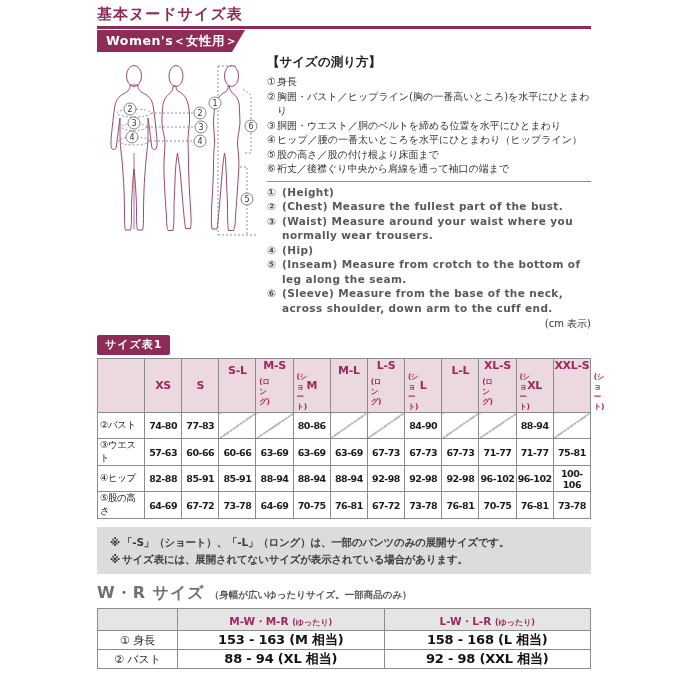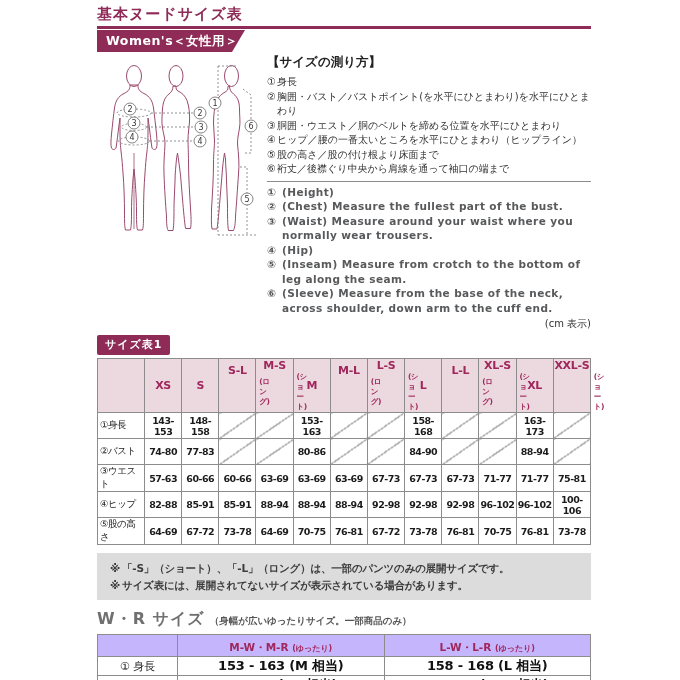--- a/index.html
+++ b/index.html
@@ -51,21 +51,21 @@
   .note-box { background:#dcdcdc; width:494px; padding:7px 13px; margin-top:8px; }
   .note-line { display:flex; font-size:10.5px; font-weight:bold; color:#3c3c3c;
                line-height:16.5px; letter-spacing:-0.2px; }
   .note-line .mark { flex:none; margin-right:2px; }
 
   
   #wr-heading-row { display:flex; align-items:baseline; margin-top:9px; }
   #wr-heading { font-size:16px; font-weight:bold; color:#707070; letter-spacing:1px; }
   #wr-subheading { font-size:9.5px; font-weight:bold; color:#555; margin-left:5px; }
   #wr-table { margin-top:4px; }
-  #wr-table thead th { background:#c4b5fd; height:22px; }
+  #wr-table thead th { background:#e5e5e5; height:22px; }
   #wr-table .hname { display:inline; font-size:10.5px; font-weight:bold; color:#a0275c; }
   #wr-table .hsub  { display:inline; font-size:8px;   font-weight:bold; color:#a0275c; }
   #wr-table tbody tr { height:14px; }
   #wr-table tbody th { background:#fff; font-size:11px; font-weight:normal; color:#222; }
   #wr-table td { font-size:13px; font-weight:bold; color:#111; letter-spacing:-0.2px; }
 </style>
 </head>
 <body>
 
 <div id="page">
@@ -148,21 +148,21 @@
 
     <div id="measure-text">
       <div id="measure-heading">【サイズの測り方】</div>
       <div id="jp-list">
           <div class="jp-line">
             <span class="num">①</span>
             <span class="txt">身長</span>
           </div>
           <div class="jp-line">
             <span class="num">②</span>
-            <span class="txt">胸囲・バスト／バストポイント(を水平にひとまわり)を水平にひとまわり</span>
+            <span class="txt">胸囲・バスト／ヒップライン(胸の一番高いところ)を水平にひとまわり</span>
           </div>
           <div class="jp-line">
             <span class="num">③</span>
             <span class="txt">胴囲・ウエスト／胴のベルトを締める位置を水平にひとまわり</span>
           </div>
           <div class="jp-line">
             <span class="num">④</span>
             <span class="txt">ヒップ／腰の一番太いところを水平にひとまわり（ヒップライン）</span>
           </div>
           <div class="jp-line">
@@ -253,35 +253,20 @@
           <th>
             <div class="hname">XL</div>
           </th>
           <th>
             <div class="hname">XXL-S</div>
             <div class="hsub">(ショート)</div>
           </th>
         </tr>
       </thead>
     <tbody>
-        <tr>
-          <th>①身長</th>
-          <td>143-153</td>
-          <td>148-158</td>
-          <td class="diag"></td>
-          <td class="diag"></td>
-          <td>153-163</td>
-          <td class="diag"></td>
-          <td class="diag"></td>
-          <td>158-168</td>
-          <td class="diag"></td>
-          <td class="diag"></td>
-          <td>163-173</td>
-          <td class="diag"></td>
-        </tr>
         <tr>
           <th>②バスト</th>
           <td>74-80</td>
           <td>77-83</td>
           <td class="diag"></td>
           <td class="diag"></td>
           <td>80-86</td>
           <td class="diag"></td>
           <td class="diag"></td>
           <td>84-90</td>

